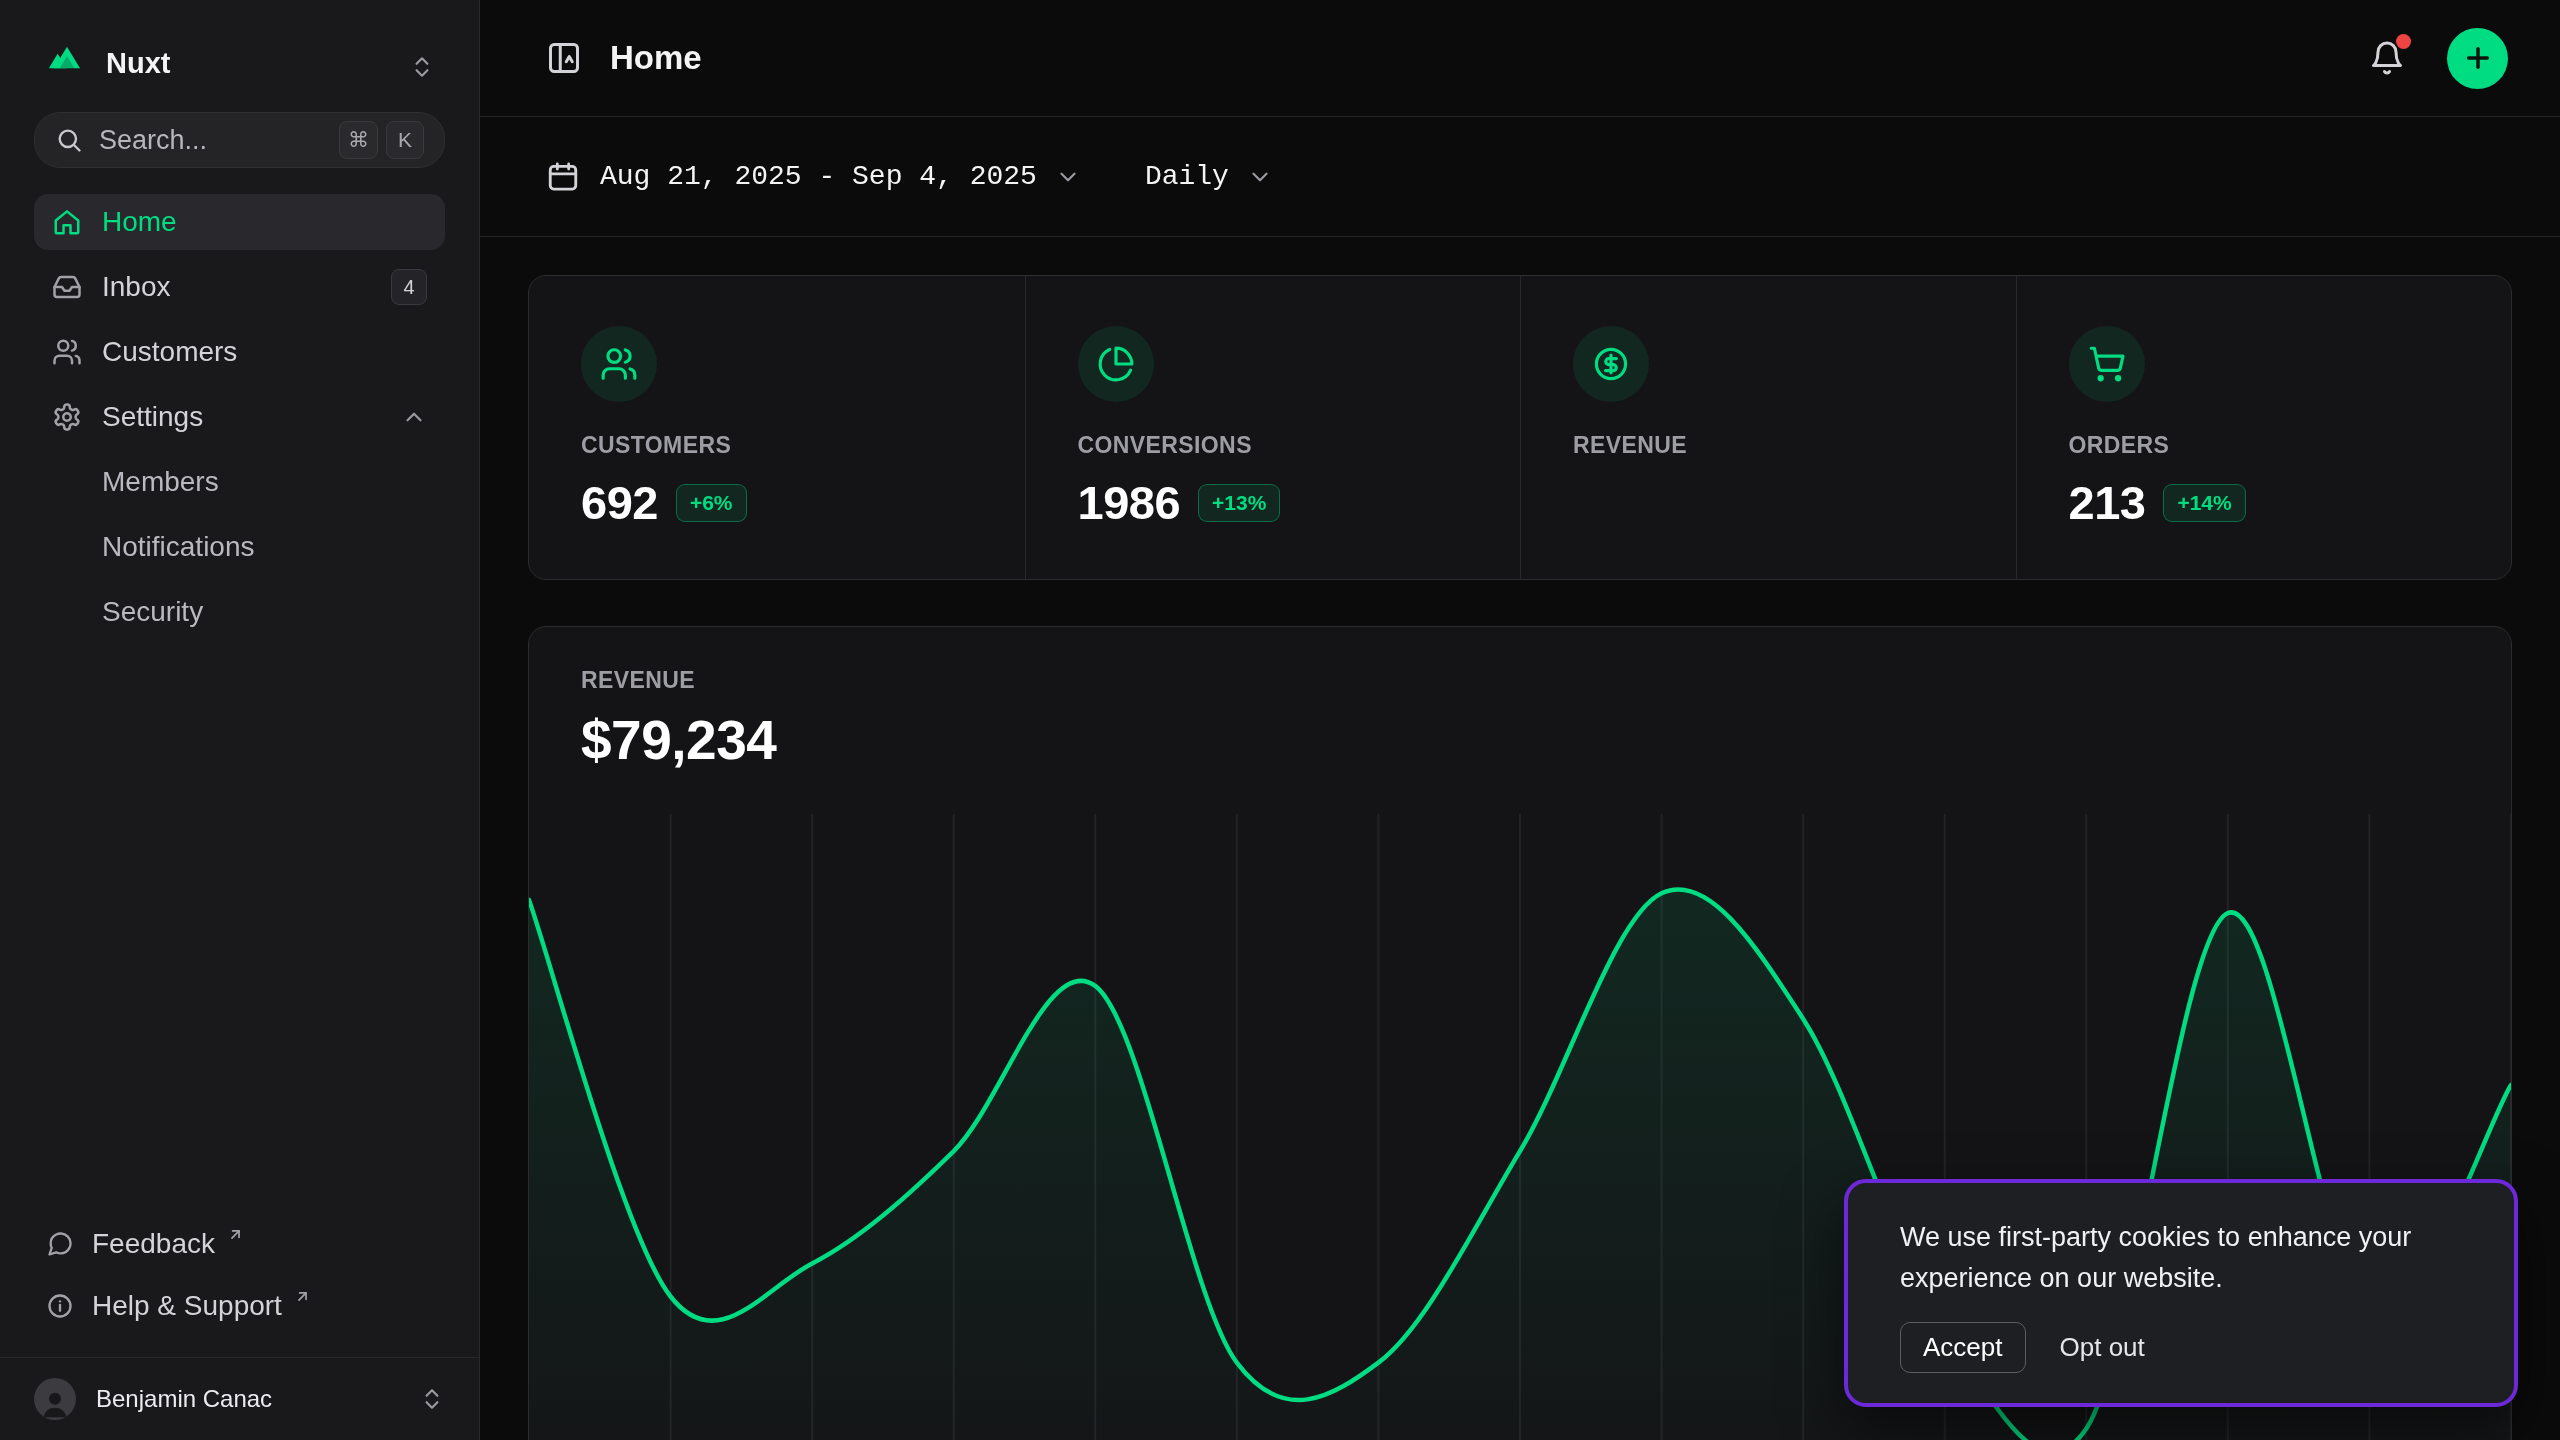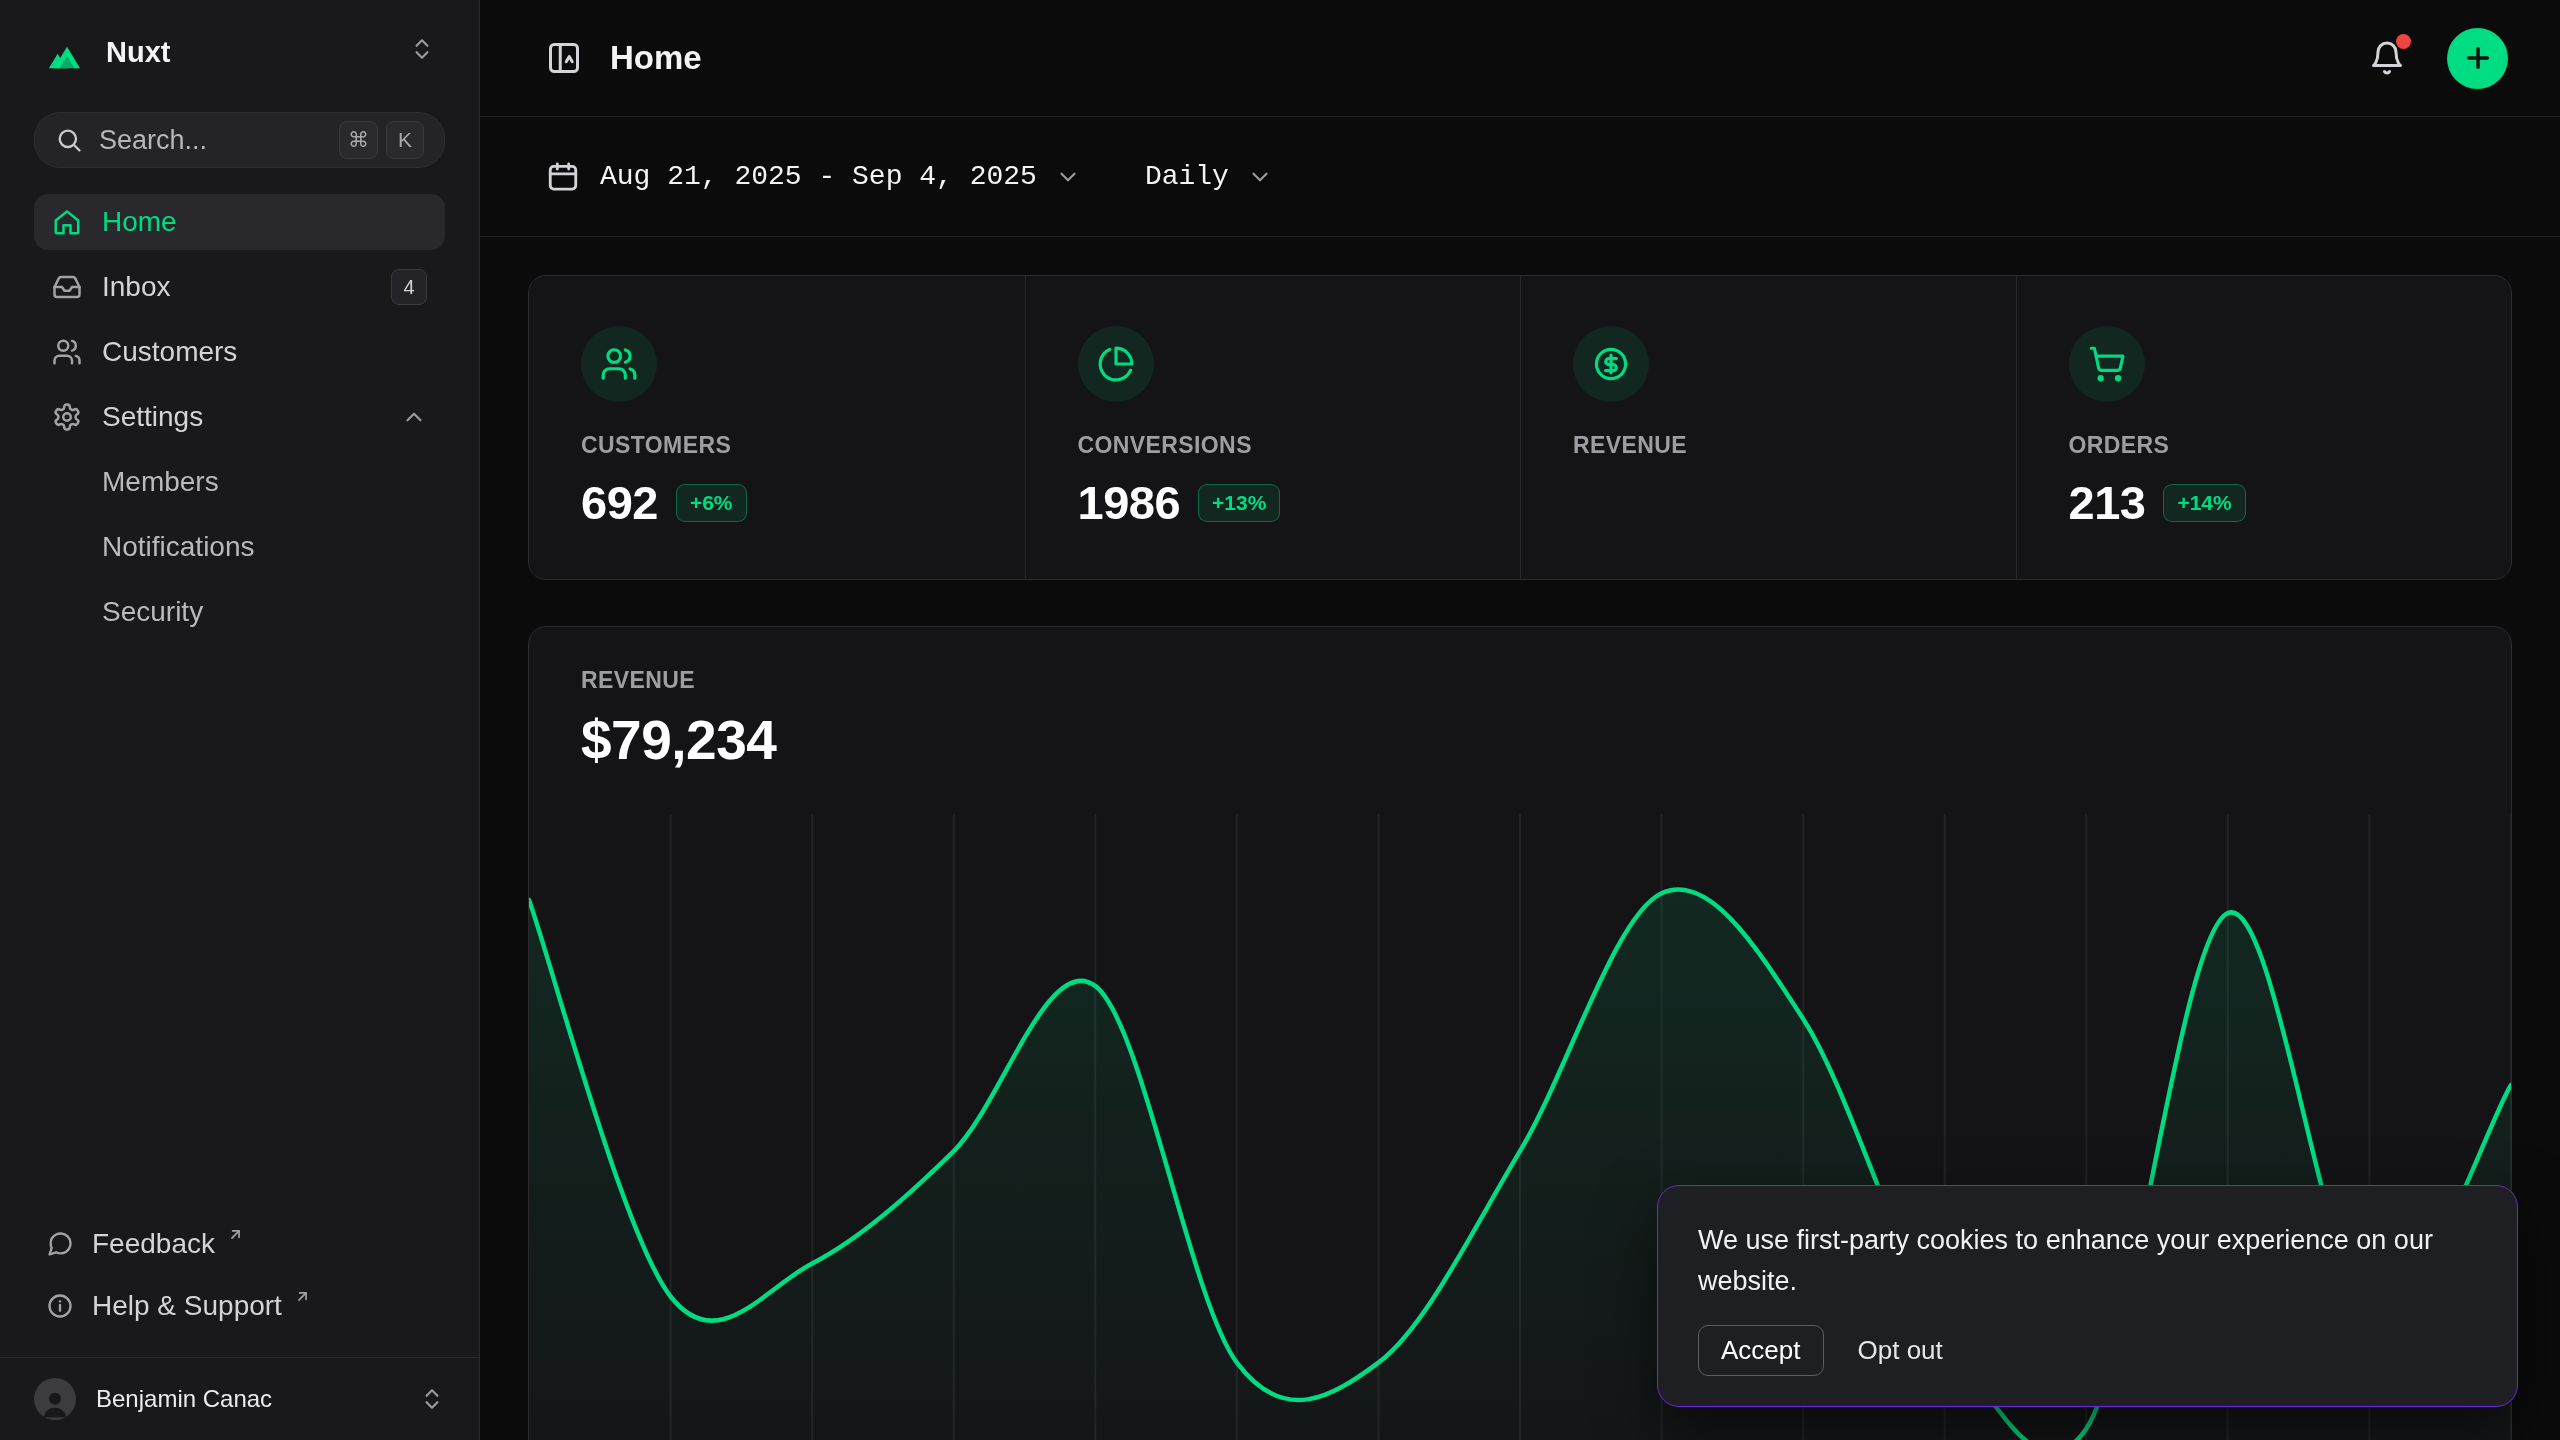--- a/index.html
+++ b/index.html
@@ -4,21 +4,21 @@
 <style>
   *{margin:0;padding:0;box-sizing:border-box}
   html,body{width:2560px;height:1440px;overflow:hidden;background:#0b0b0c;color:#ececec;
     font-family:"Liberation Sans","DejaVu Sans",sans-serif;}
   .app{display:flex;width:2560px;height:1440px}
 
   
   .sidebar{width:480px;min-width:480px;background:#19191b;border-right:1px solid #29292c;
     display:flex;flex-direction:column}
   .sb-top{padding:30px 34px 0}
-  .ws-row{display:flex;align-items:flex-start;gap:18px;padding:6px 10px;border-radius:12px;cursor:pointer}
+  .ws-row{display:flex;align-items:flex-end;gap:18px;padding:6px 10px;border-radius:12px;cursor:pointer}
   .ws-logo{width:44px;height:44px;display:flex;align-items:center;justify-content:center}
   .ws-name{font-size:29px;font-weight:700;color:#f4f4f5;flex:1}
   .chev-ud{color:#9a9aa0;display:flex}
   .search{margin-top:26px;height:56px;background:#242427;border:1px solid #2e2e31;border-radius:26px;
     display:flex;align-items:center;padding:0 20px;gap:16px;position:relative;cursor:text}
   .search svg{color:#c8c8cd}
   .search input{flex:1;background:transparent;border:none;outline:none;color:#e4e4e7;
     font-size:27px;font-family:inherit;min-width:0}
   .search input::placeholder{color:#b6b6bc}
   .keys{display:flex;gap:8px}
@@ -85,22 +85,22 @@
   
   .chart-card{margin-top:46px;height:1000px;background:#141416;border:1px solid #2c2c2f;
     border-radius:18px;overflow:hidden}
   .chart-head{padding:40px 52px 0}
   .chart-label{font-size:23px;font-weight:600;letter-spacing:.4px;color:#9d9da4}
   .chart-value{margin-top:14px;font-size:55px;font-weight:700;color:#ffffff;letter-spacing:-.5px}
   .chart-svg{display:block;margin-top:42px;width:100%;height:700px}
   #chart-grid line{stroke:#232326;stroke-width:2}
 
   
-  .toast{position:fixed;right:42px;bottom:33px;width:861px;background:#1e1f23;border:1px solid #6d28d9;
-    border-radius:22px;padding:34px 40px 30px;box-shadow:0 24px 60px rgba(0,0,0,.55);z-index:10}
+  .toast{position:fixed;right:42px;bottom:33px;width:674px;background:#1e1f23;border:4px solid #6d28d9;
+    border-radius:22px;padding:34px 52px 30px;box-shadow:0 24px 60px rgba(0,0,0,.55);z-index:10}
   .toast-msg{font-size:27px;line-height:1.5;color:#f1f1f4}
   .toast-actions{margin-top:24px;display:flex;align-items:center;gap:34px}
   .accept-btn{background:transparent;border:1px solid #5c5c62;border-radius:10px;padding:9px 22px;
     color:#ffffff;font-size:26px;font-weight:500;font-family:inherit;cursor:pointer}
   .optout-btn{background:transparent;border:none;color:#e6e6ea;font-size:26px;font-weight:500;
     font-family:inherit;cursor:pointer}
 </style>
 </head>
 <body>
 

